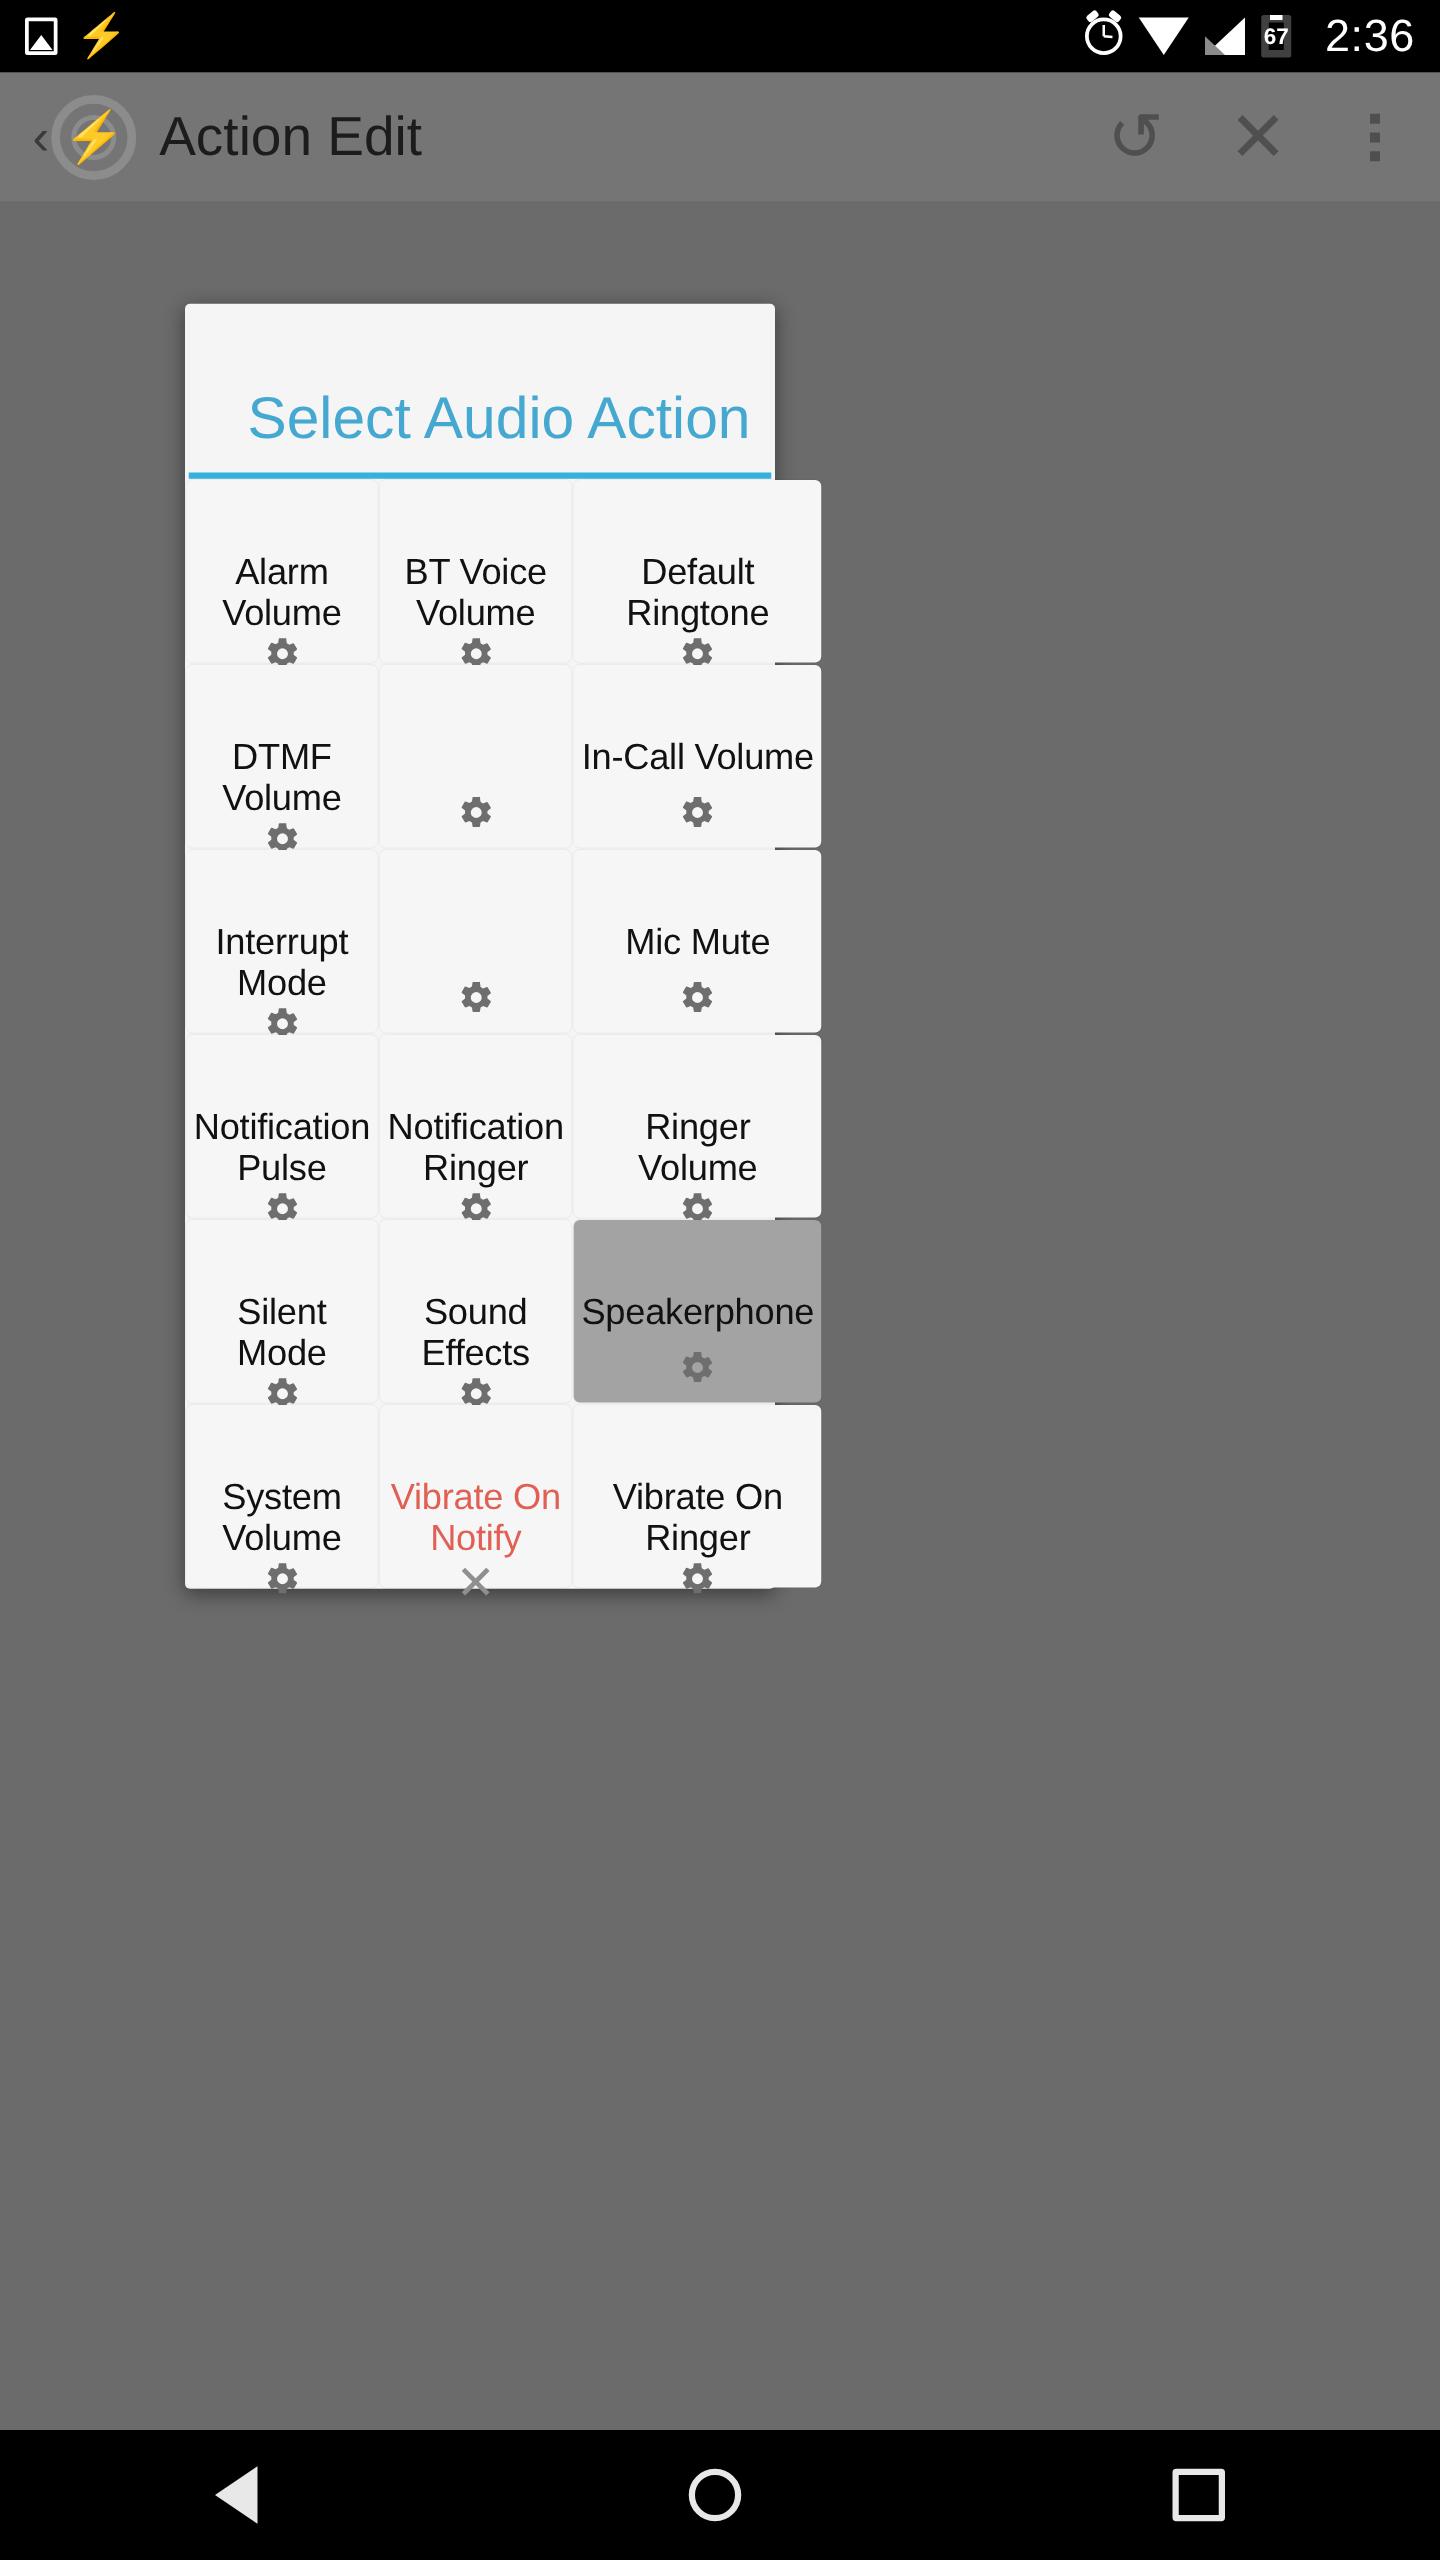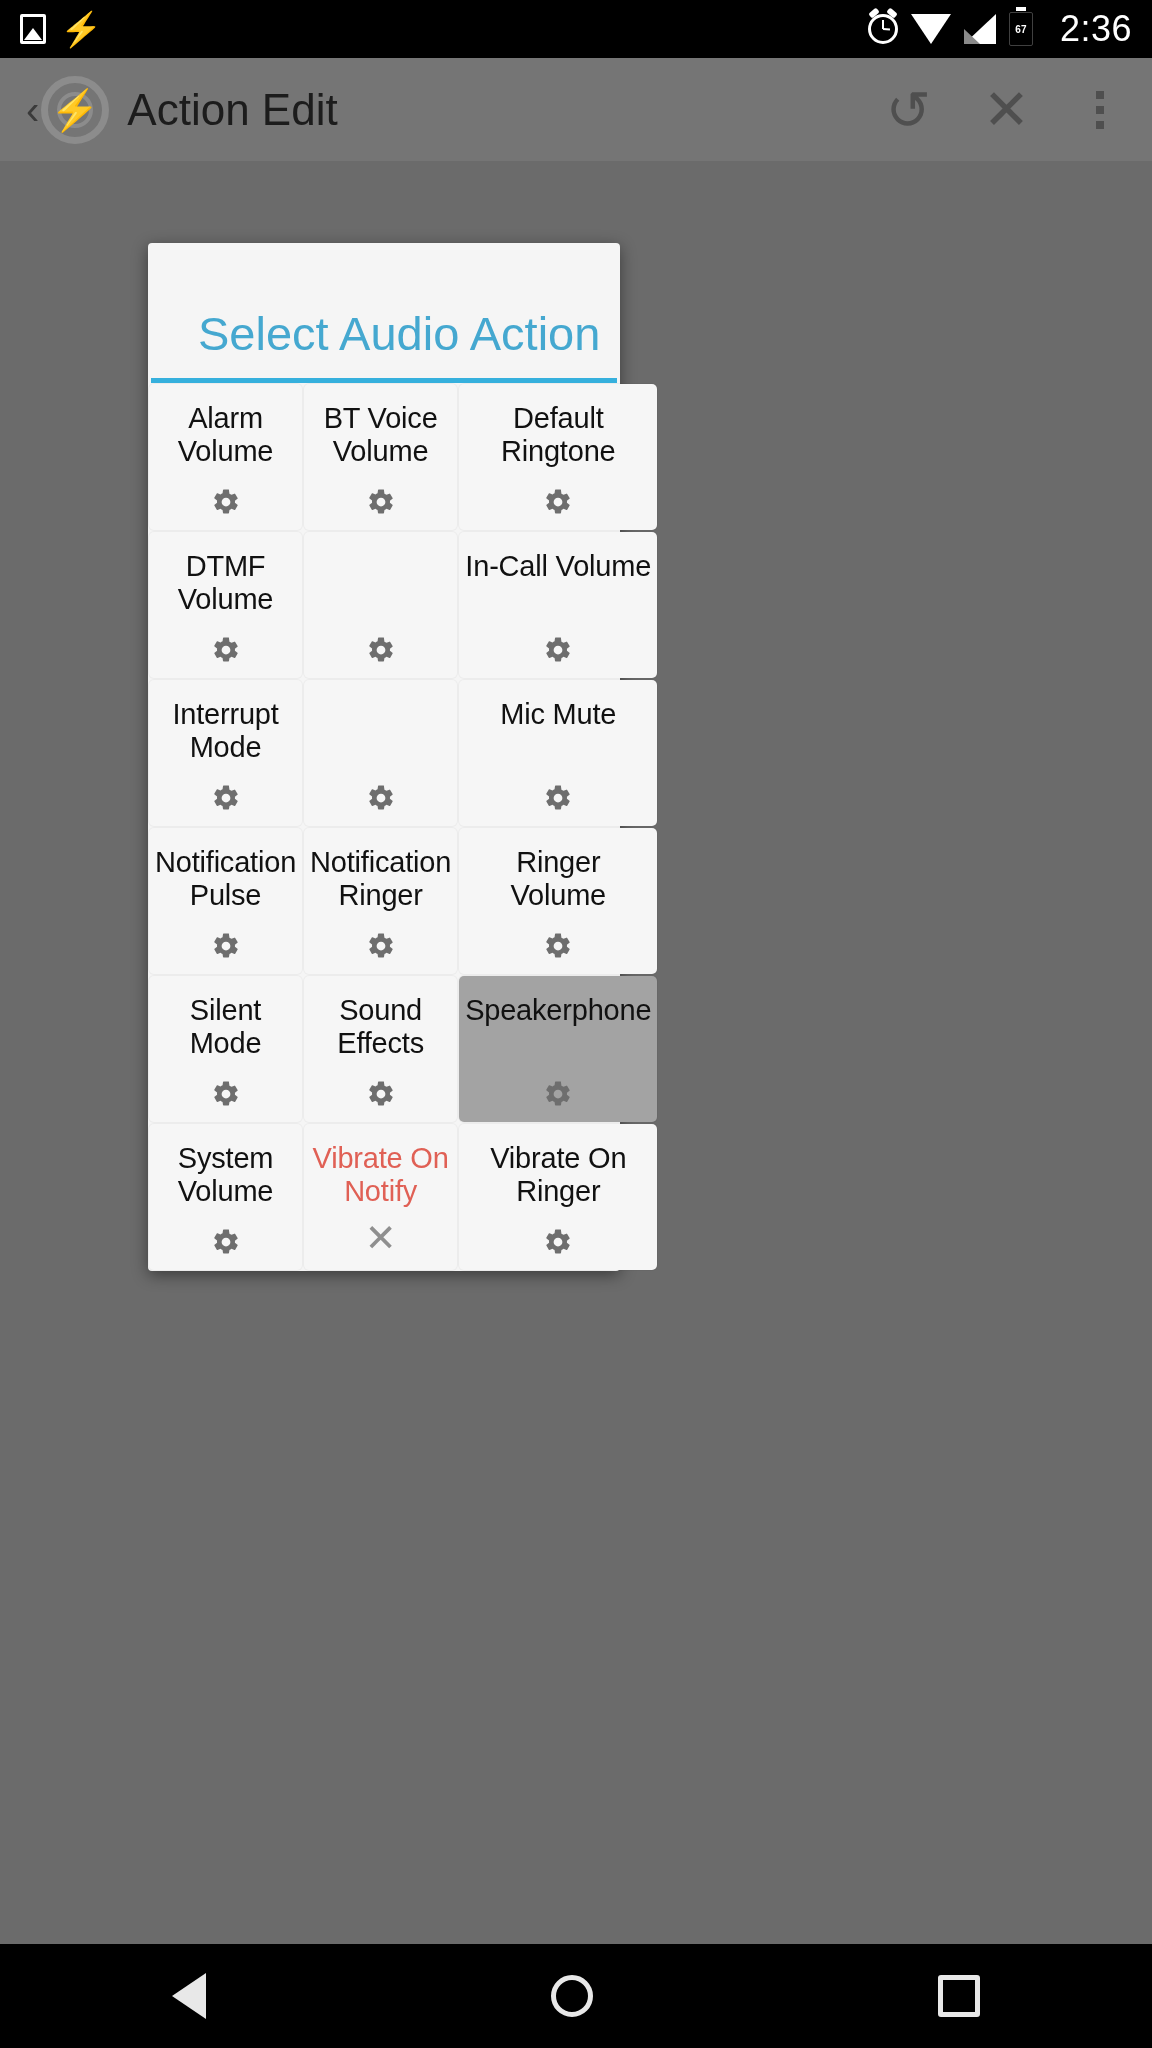--- a/index.html
+++ b/index.html
@@ -56,23 +56,23 @@
   }
   .signal::before{
     content:""; position:absolute; right:0; bottom:0; width:0; height:0;
     border-left:32px solid transparent; border-bottom:30px solid #fff;
   }
   .signal::after{
     content:""; position:absolute; left:0; bottom:0; width:0; height:0;
     border-right:16px solid transparent; border-bottom:15px solid #8a8a8a;
   }
   .battery {
-    width:24px; height:34px; border:1px solid #404040; border-radius:2px;
+    width:24px; height:34px; border:6px solid #404040; border-radius:2px;
     position:relative; display:flex; align-items:center; justify-content:center;
-    font-size:10px; font-weight:bold; color:#fff;
+    font-size:18px; font-weight:bold; color:#fff;
   }
   .battery::before{
     content:""; position:absolute; top:-6px; left:50%; transform:translateX(-50%);
     width:10px; height:4px; background:#fff;
   }
 
   
   .actionbar {
     position:absolute; top:58px; left:0; width:1152px; height:103px;
     background:#757575; display:flex; align-items:center; padding:0 26px;
@@ -117,21 +117,21 @@
     background:#f6f6f6; border-radius:5px;
     margin:1px;
     height:146px;
     display:flex; flex-direction:column; align-items:center; justify-content:flex-start;
     padding-top:18px;
     box-shadow:0 0 0 1px rgba(0,0,0,0.035);
   }
   .cell.selected { background:#a3a3a3; }
   .cell-label {
     font-size:29px; color:#111; text-align:center; line-height:1.14;
-    padding:0 6px; letter-spacing:-0.2px;
+    padding:0 6px; letter-spacing:-0.2px;margin-top:40px;
   }
   .cell.warn .cell-label { color:#e06055; }
   .cell-icon { margin-top:auto; margin-bottom:13px; }
 
   .gear-svg { display:block; }
   .x-glyph { font-size:38px; color:#8f8f8f; line-height:1; font-weight:300; }
 
   
   .navbar {
     position:absolute; left:0; bottom:0; width:1152px; height:104px;

